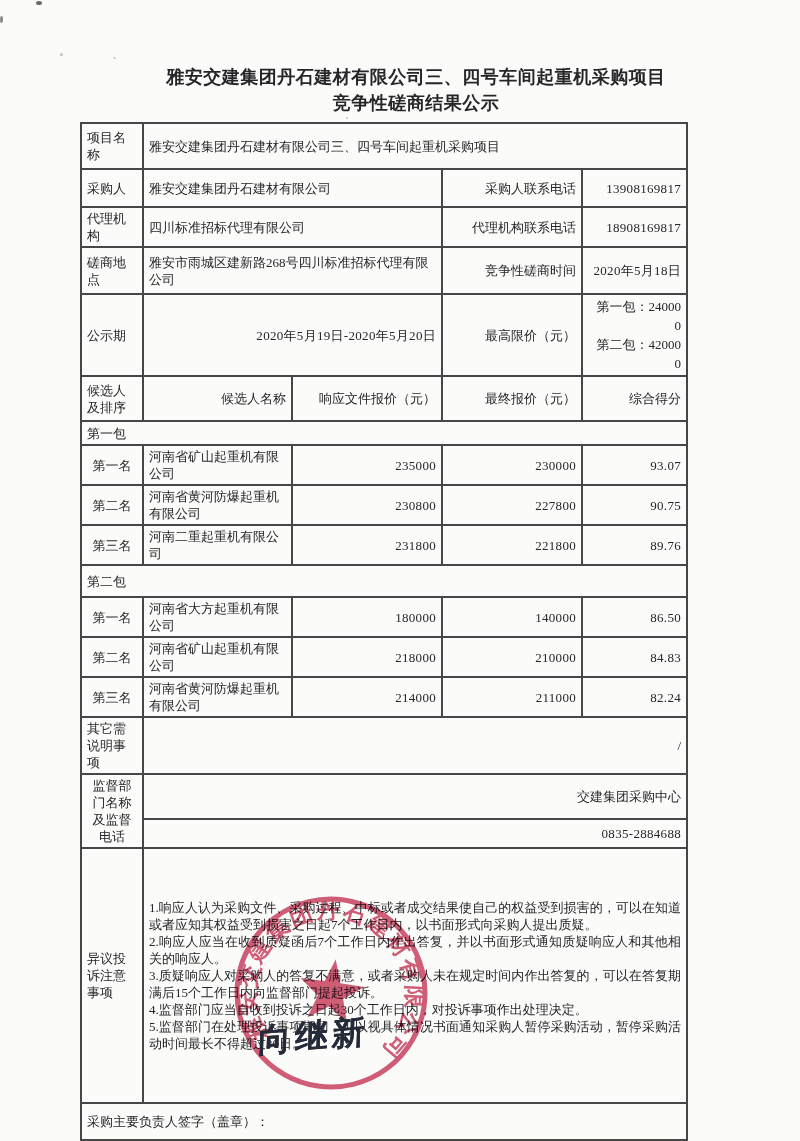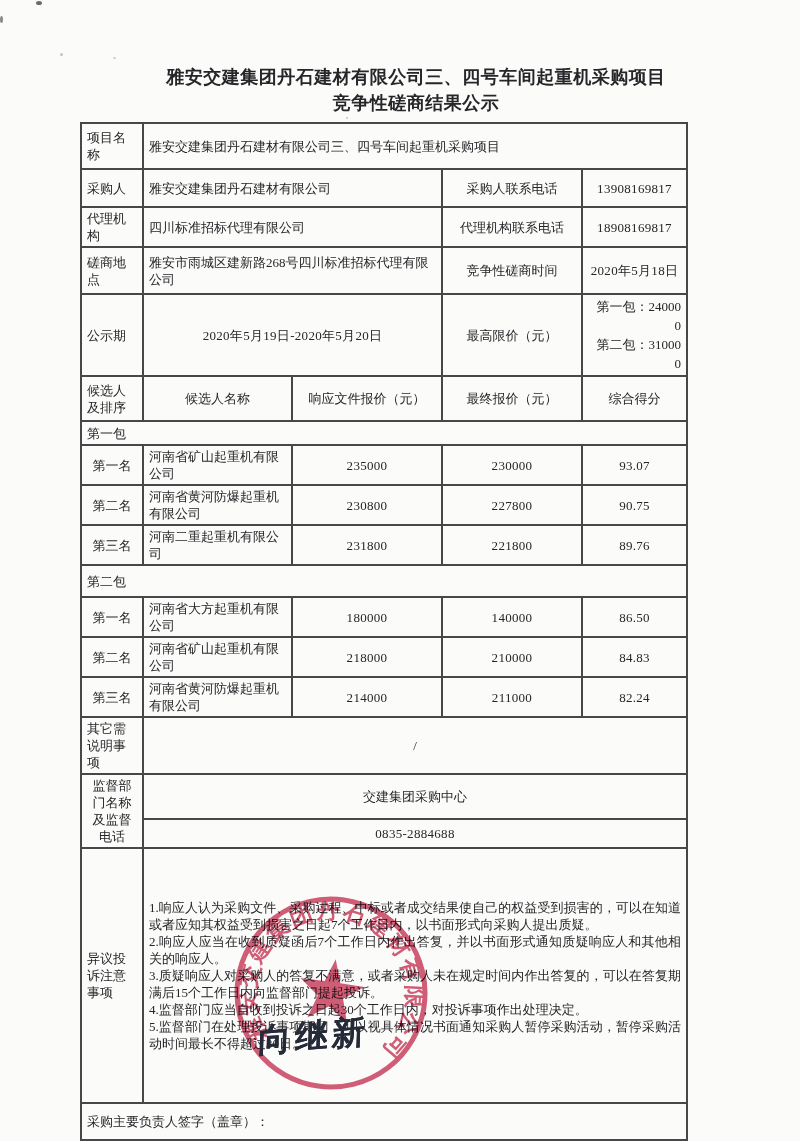--- a/index.html
+++ b/index.html
@@ -16,21 +16,21 @@
   table.doc{
     position:absolute;left:80px;top:122px;width:606px;
     border-collapse:collapse;table-layout:fixed;
   }
   table.doc td{
     border:2px solid #47474a;font-size:13px;line-height:17px;
     vertical-align:middle;padding:2px 5px;word-break:break-all;
   }
   td.lab{padding:2px 2px;text-align:left;}
   td.labc{padding:2px 2px;text-align:center;}
-  .c{text-align:center;}
+  .c{text-align:right;}
   .l{text-align:left;}
   .num{font-size:13.5px;letter-spacing:.3px;margin-top:19px;}
   .banner{font-size:13.5px;border-radius:7px;}
   .maxprice div{text-align:right;padding-left:4px;line-height:19px;}
   td.notes{padding:30px 7px 10px 4px;font-size:13.5px;line-height:22px;vertical-align:middle;}
   td.notes p{margin:0;text-align:justify;}
   td.sig{padding-left:6px;font-size:13.5px;}
   
   .seal{position:absolute;left:226px;top:888px;width:210px;height:210px;
         transform:rotate(8deg);mix-blend-mode:multiply;opacity:.92;pointer-events:none;}
@@ -103,21 +103,21 @@
       <td class="c">竞争性磋商时间</td>
       <td class="c num">2020年5月18日</td>
     </tr>
 
     <tr style="height:46px">
       <td class="lab">公示期</td>
       <td colspan="2" class="c num">2020年5月19日-2020年5月20日</td>
       <td class="c">最高限价（元）</td>
       <td class="maxprice">
         <div>第一包：240000</div>
-        <div>第二包：310000</div>
+        <div>第二包：420000</div>
       </td>
     </tr>
 
     <tr style="height:45px">
       <td class="lab">候选人及排序</td>
       <td class="c">候选人名称</td>
       <td class="c">响应文件报价（元）</td>
       <td class="c">最终报价（元）</td>
       <td class="c">综合得分</td>
     </tr>

